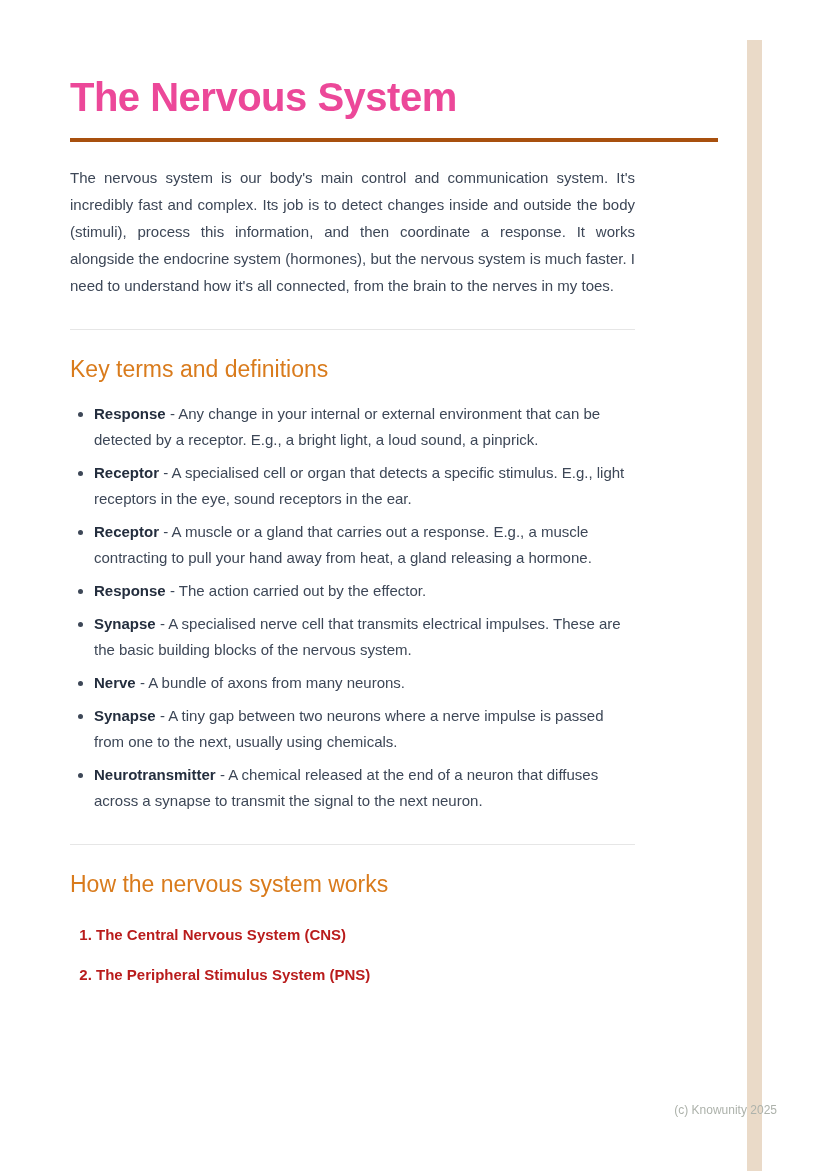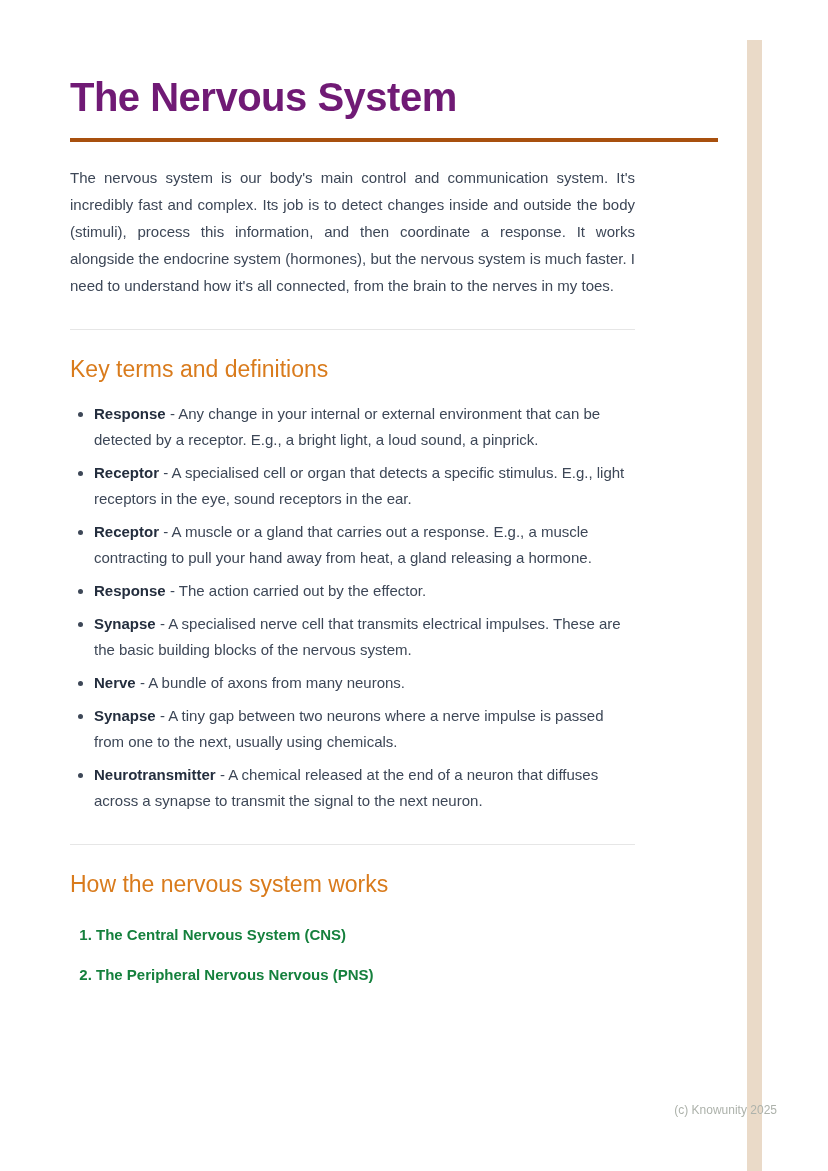--- a/index.html
+++ b/index.html
@@ -22,21 +22,21 @@
   .content {
     position: absolute;
     left: 70px;
     top: 0;
     width: 565px;
   }
   h1.page-title {
     font-size: 40px;
     line-height: 1.15;
     font-weight: 800;
-    color: #701a75;
+    color: #ec4899;
     margin: 74px 0 0 0;
     letter-spacing: -0.5px;
     white-space: nowrap;
   }
   .title-rule {
     width: 648px;
     height: 4px;
     background: #A8500E;
     margin-top: 18px;
   }
@@ -81,21 +81,21 @@
   }
   .term-sep, .term-def {
     color: #3D4757;
   }
   .second-para {
     margin-top: 20px;
   }
   ol.main-parts {
     margin: 24px 0 0 0;
     padding-left: 26px;
-    color: #15803d;
+    color: #b91c1c;
   }
   ol.main-parts li {
     font-size: 15px;
     line-height: 26px;
     font-weight: bold;
     margin-bottom: 14px;
   }
   .watermark {
     position: absolute;
     right: 51px;
@@ -166,20 +166,20 @@
       </li>
     </ul>
 
     <hr class="divider">
 
     <h2 class="section-heading">How the nervous system works</h2>
 
 
     <ol class="main-parts">
       <li>The Central Nervous System (CNS)</li>
-      <li>The Peripheral Nervous Nervous (PNS)</li>
+      <li>The Peripheral Stimulus System (PNS)</li>
     </ol>
 
   </div>
 
   <div class="watermark">(c) Knowunity 2025</div>
 
 </div>
 
 </body></html>

